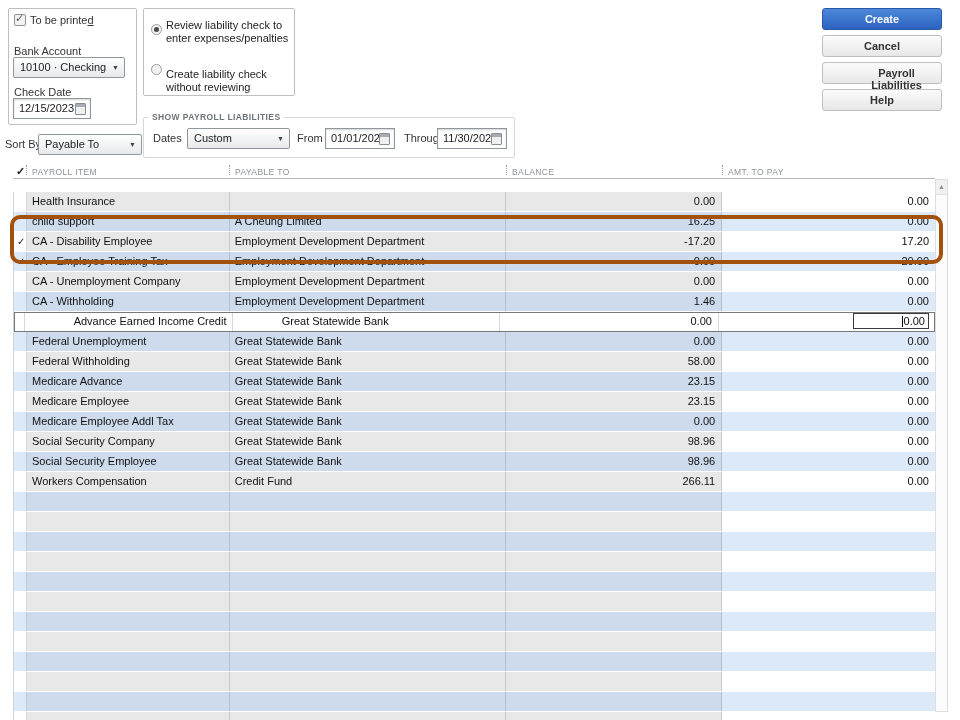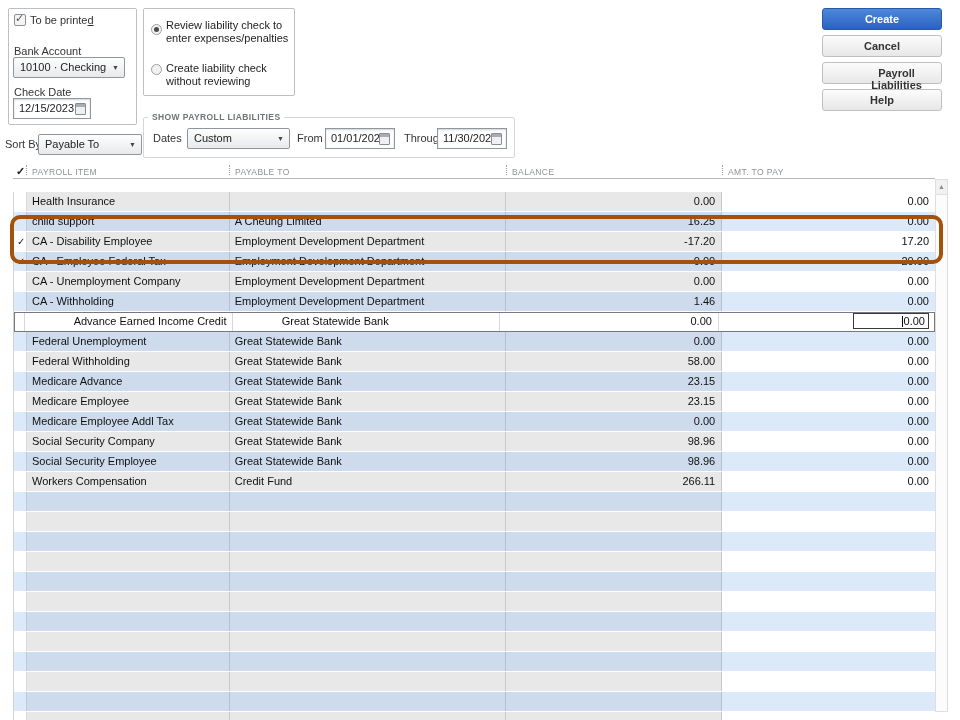--- a/index.html
+++ b/index.html
@@ -105,21 +105,21 @@
   <div class="lbl" style="left:14px; top:86px;">Check Date</div>
   <div class="datefield" style="left:13px; top:98px; width:78px;">
     <span>12/15/2023</span>
     <span class="cal-icon"></span>
   </div>
 
   <div class="panel" id="radio-panel"></div>
   <div class="radio-circle selected" style="left:151px; top:24px;"></div>
   <div class="radio-label" style="left:166px; top:19px;">Review liability check to enter expenses/penalties</div>
   <div class="radio-circle" style="left:151px; top:64px;"></div>
-  <div class="radio-label" style="left:166px; top:62px;">Create liability check without reviewing</div>
+  <div class="radio-label" style="left:166px; top:68px;">Create liability check without reviewing</div>
 
   <div id="show-group"></div>
   <div id="show-legend">SHOW PAYROLL LIABILITIES</div>
   <div class="lbl" style="left:153px; top:132px;">Dates</div>
   <div class="dropdown" style="left:187px; top:128px; width:103px;">
     <span>Custom</span>
     <span class="dd-arrow">▼</span>
   </div>
   <div class="lbl" style="left:297px; top:132px;">From</div>
   <div class="datefield" style="left:325px; top:128px; width:70px;">
@@ -167,21 +167,21 @@
       </div>
       <div class="t-row odd">
         <div class="c c-check"><span class="check-mark">✓</span></div>
         <div class="c c-item">CA - Disability Employee</div>
         <div class="c c-payable">Employment Development Department</div>
         <div class="c c-balance">-17.20</div>
         <div class="c c-amt">17.20</div>
       </div>
       <div class="t-row even">
         <div class="c c-check"><span class="check-mark">✓</span></div>
-        <div class="c c-item">CA - Employee Federal Tax</div>
+        <div class="c c-item">CA - Employee Training Tax</div>
         <div class="c c-payable">Employment Development Department</div>
         <div class="c c-balance">0.00</div>
         <div class="c c-amt">20.00</div>
       </div>
       <div class="t-row odd">
         <div class="c c-check"></div>
         <div class="c c-item">CA - Unemployment Company</div>
         <div class="c c-payable">Employment Development Department</div>
         <div class="c c-balance">0.00</div>
         <div class="c c-amt">0.00</div>

